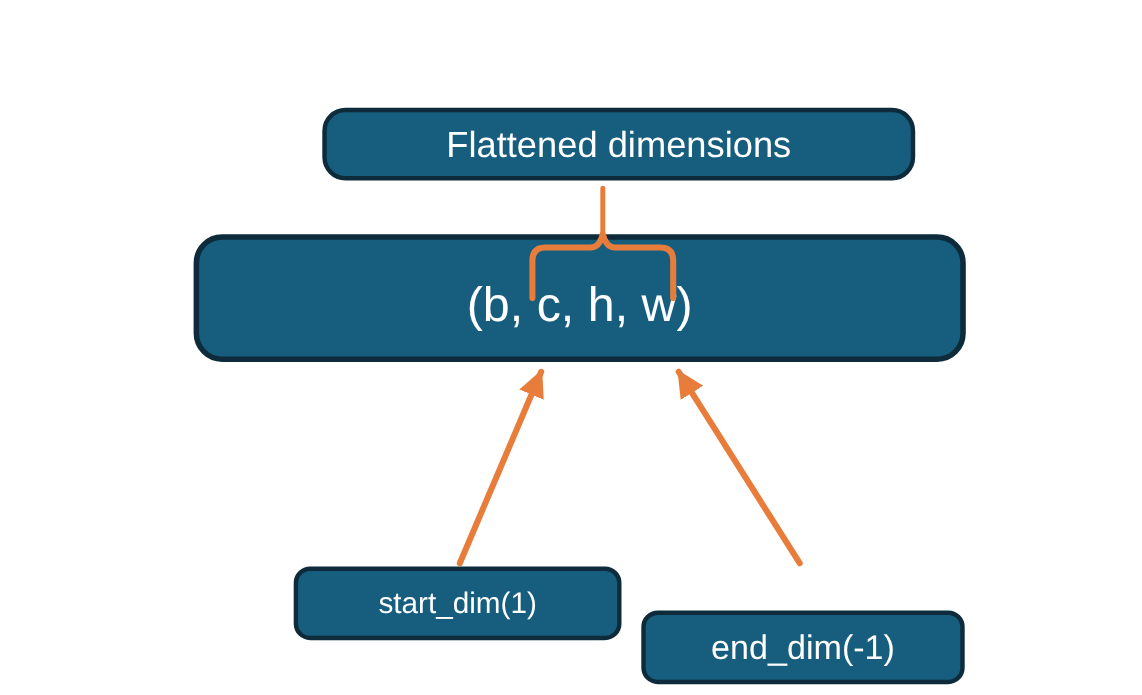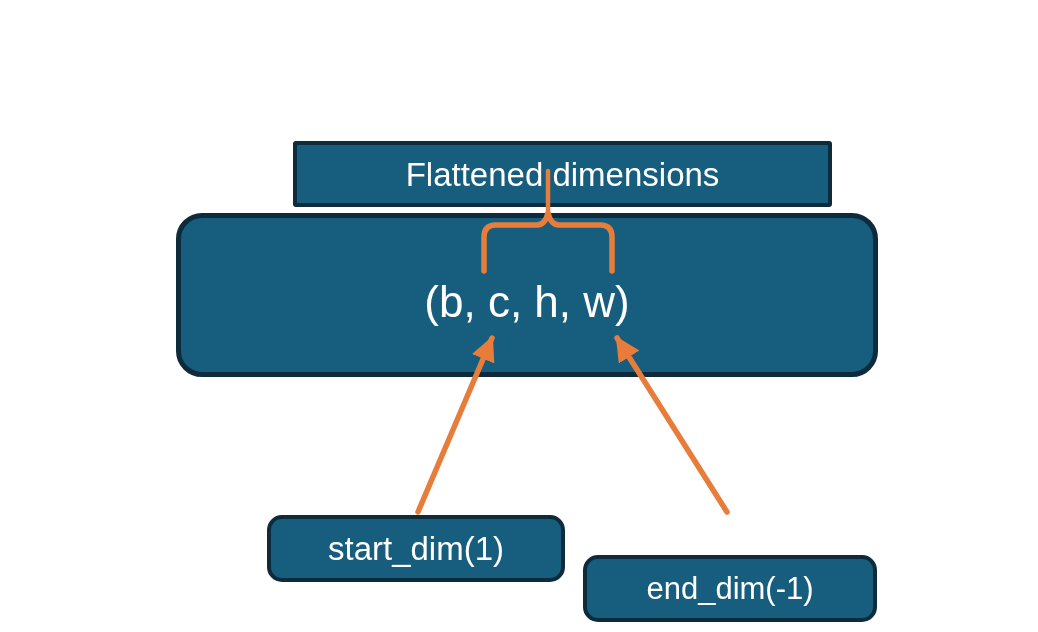--- a/index.html
+++ b/index.html
@@ -24,37 +24,36 @@
     display: flex;
     align-items: center;
     justify-content: center;
     text-align: center;
     line-height: 1;
     z-index: 1;
   }
   .node-flattened {
     left: 293px; top: 98px;
     width: 539px; height: 66px;
-    border-radius: 3px;
+    border-radius: 21px;
     font-size: 33px;
-    margin-top: 43px;
   }
   .node-tuple {
     left: 176px; top: 213px;
-    width: 702px; height: 164px;
+    width: 702px; height: 116px;
     border-radius: 26px;
     border-width: 5px;
     font-size: 44px;
     padding-top: 14px;
   }
   .node-start-dim {
     left: 267px; top: 515px;
     width: 298px; height: 67px;
     border-radius: 15px;
-    font-size: 33px;
+    font-size: 27px;
   }
   .node-end-dim {
     left: 583px; top: 515px;
     width: 294px; height: 67px;
     border-radius: 15px;
     font-size: 31px;
     margin-top: 40px;
   }
   .overlay {
     position: absolute;

